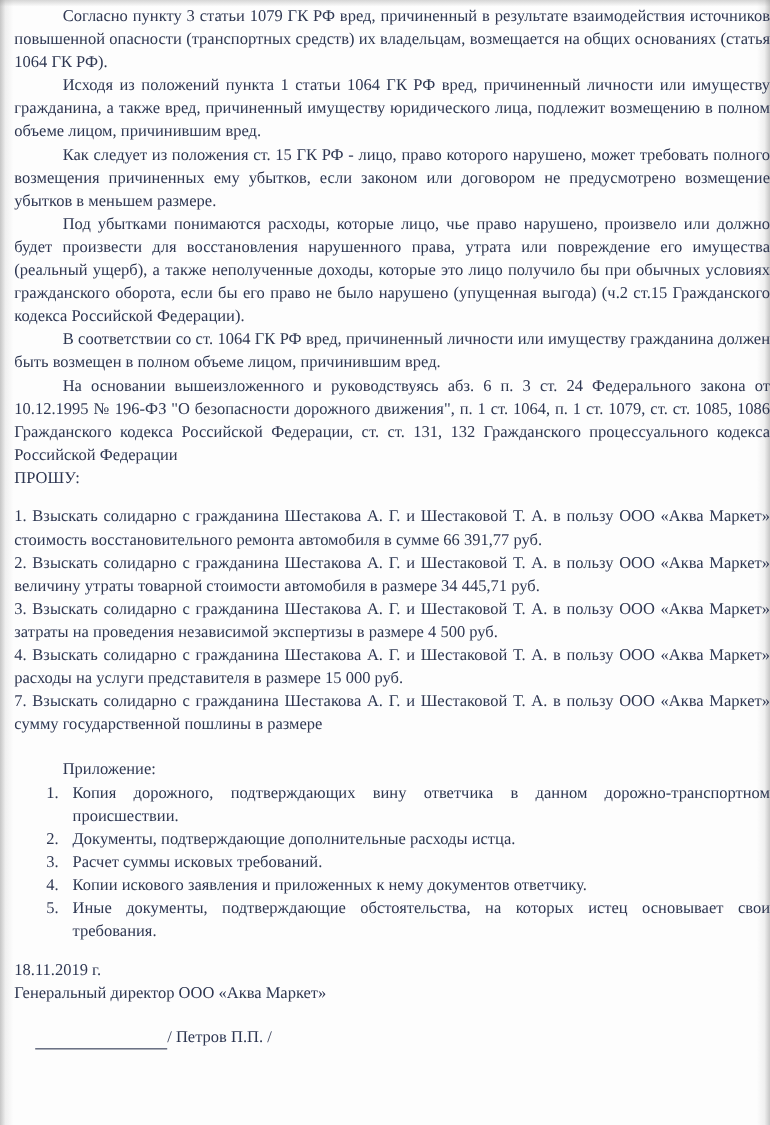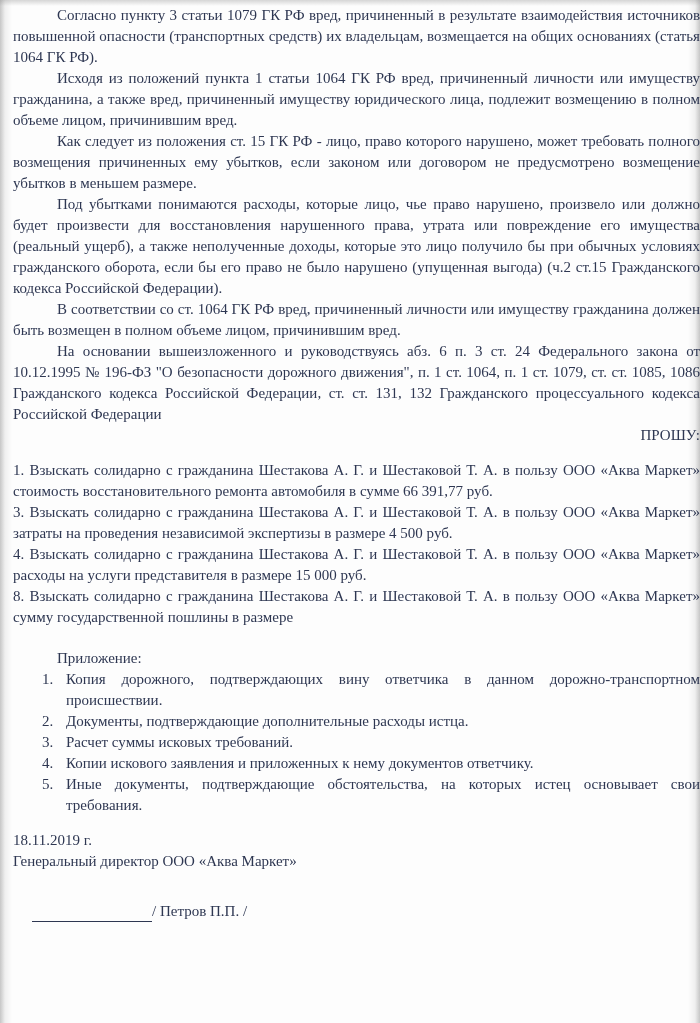--- a/index.html
+++ b/index.html
@@ -22,21 +22,21 @@
   .page {
     width: 700px;
     height: 1023px;
     padding: 5px 0 0 13px;
   }
   p.body-par {
     text-align: justify;
     text-indent: 44px;
   }
   .request-heading {
-    text-align: right;
+    text-align: left;
   }
   .claims { margin-top: 14px; }
   .claims p.claim {
     text-align: justify;
     text-indent: 0;
   }
   .appendix { margin-top: 20px; }
   .appendix-label { margin-left: 44px; }
   .appendix-item {
     display: flex;
@@ -46,21 +46,21 @@
     flex: 0 0 24px;
     width: 24px;
   }
   .appendix-item .itm-text {
     flex: 1;
     text-align: justify;
   }
   .doc-date { margin-top: 14px; }
   .plaintiff-label { margin-top: 25px; margin-left: 22px; }
   .sig-row {
-    margin-top: 29px;
+    margin-top: 19px;
     display: flex;
     align-items: baseline;
     text-align: center;
   }
   .sig-line {
     display: inline-block;
     width: 120px;
     margin-left: 19px;
     border-bottom: 1.5px solid var(--text);
     align-self: flex-end;
@@ -80,23 +80,24 @@
   <p class="body-par">Как следует из положения ст. 15 ГК РФ - лицо, право которого нарушено, может требовать полного возмещения причиненных ему убытков, если законом или договором не предусмотрено возмещение убытков в меньшем размере.</p>
   <p class="body-par">Под убытками понимаются расходы, которые лицо, чье право нарушено, произвело или должно будет произвести для восстановления нарушенного права, утрата или повреждение его имущества (реальный ущерб), а также неполученные доходы, которые это лицо получило бы при обычных условиях гражданского оборота, если бы его право не было нарушено (упущенная выгода) (ч.2 ст.15 Гражданского кодекса Российской Федерации).</p>
   <p class="body-par">В соответствии со ст. 1064 ГК РФ вред, причиненный личности или имуществу гражданина должен быть возмещен в полном объеме лицом, причинившим вред.</p>
 
   <p class="body-par">На основании вышеизложенного и руководствуясь абз. 6 п. 3 ст. 24 Федерального закона от 10.12.1995 № 196-ФЗ "О безопасности дорожного движения", п. 1 ст. 1064, п. 1 ст. 1079, ст. ст. 1085, 1086 Гражданского кодекса Российской Федерации, ст. ст. 131, 132 Гражданского процессуального кодекса Российской Федерации</p>
 
   <p class="request-heading">ПРОШУ:</p>
 
   <div class="claims">
     <p class="claim">1. Взыскать солидарно с гражданина Шестакова А. Г. и Шестаковой Т. А. в пользу ООО «Аква Маркет» стоимость восстановительного ремонта автомобиля в сумме 66 391,77 руб.</p>
+    <p class="claim">2. Взыскать солидарно с гражданина Шестакова А. Г. и Шестаковой Т. А. в пользу ООО «Аква Маркет» величину утраты товарной стоимости автомобиля в размере 34 445,71 руб.</p>
     <p class="claim">3. Взыскать солидарно с гражданина Шестакова А. Г. и Шестаковой Т. А. в пользу ООО «Аква Маркет» затраты на проведения независимой экспертизы в размере 4 500 руб.</p>
     <p class="claim">4. Взыскать солидарно с гражданина Шестакова А. Г. и Шестаковой Т. А. в пользу ООО «Аква Маркет» расходы на услуги представителя в размере 15 000 руб.</p>
-    <p class="claim">8. Взыскать солидарно с гражданина Шестакова А. Г. и Шестаковой Т. А. в пользу ООО «Аква Маркет» сумму государственной пошлины в размере</p>
+    <p class="claim">7. Взыскать солидарно с гражданина Шестакова А. Г. и Шестаковой Т. А. в пользу ООО «Аква Маркет» сумму государственной пошлины в размере</p>
   </div>
 
   <div class="appendix">
     <p class="appendix-label">Приложение:</p>
     <div class="appendix-item">
       <span class="num">1.</span>
       <span class="itm-text">Копия дорожного, подтверждающих вину ответчика в данном дорожно-транспортном происшествии.</span>
     </div>
     <div class="appendix-item">
       <span class="num">2.</span>

